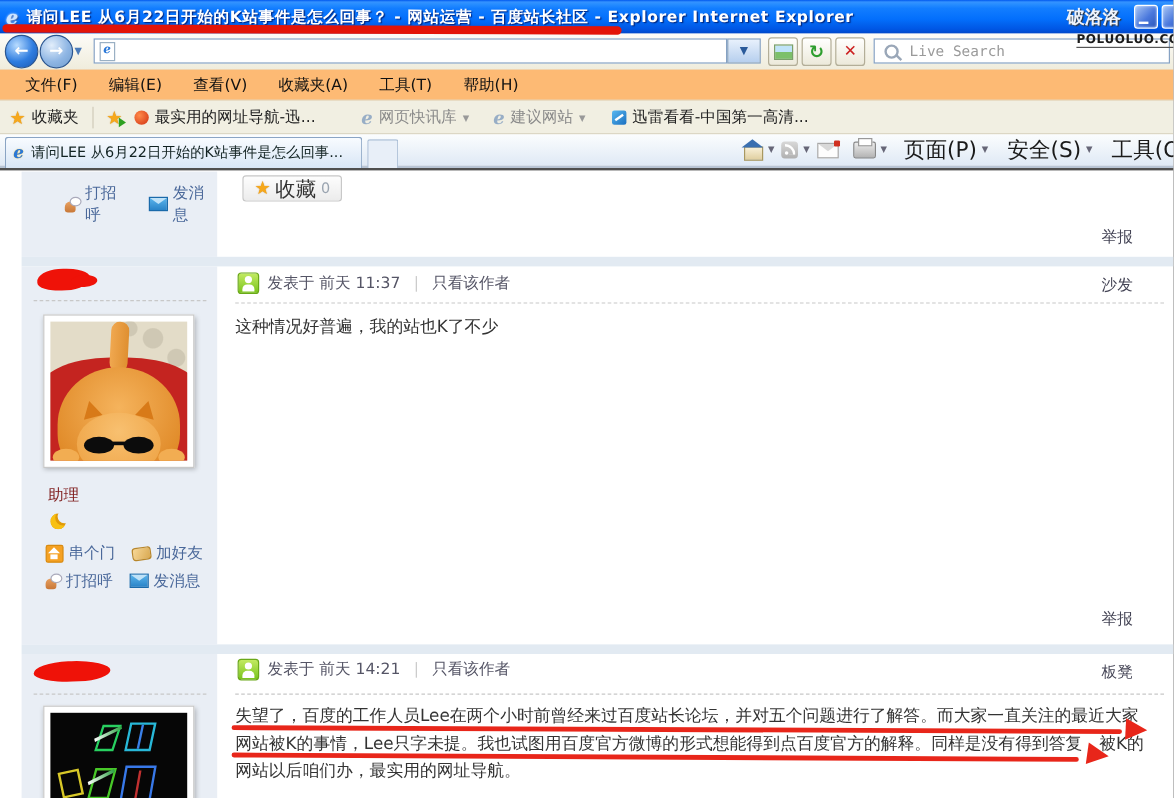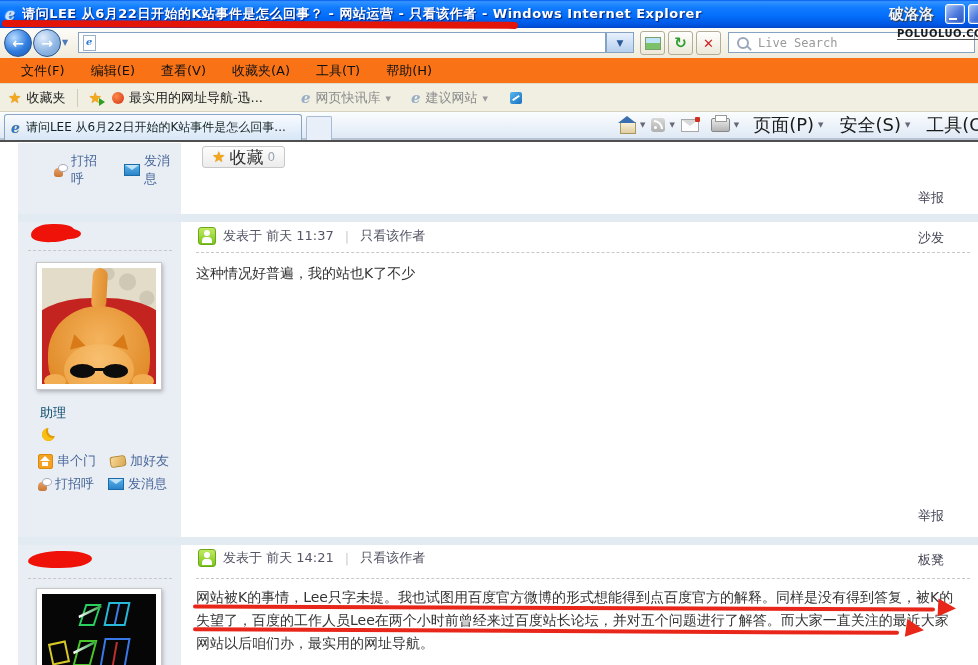--- a/index.html
+++ b/index.html
@@ -63,21 +63,21 @@
   .searchbox{position:absolute;left:728px;top:4px;width:247px;height:21px;background:#fff;
     border:1px solid #86a2c3;display:flex;align-items:center;box-sizing:border-box;}
   .mag{width:8px;height:8px;border:2px solid #9aa7b8;border-radius:50%;position:relative;margin:0 7px 0 8px;flex:none;}
   .mag::after{content:'';position:absolute;width:6px;height:2px;background:#9aa7b8;transform:rotate(45deg);right:-5px;bottom:-2px;}
   .search-input{border:0;outline:0;flex:1;font:12px "DejaVu Sans Mono",monospace;color:#555;background:transparent;}
   .search-input::placeholder{color:#9a9a9a;}
   .wm-toolbar{position:absolute;left:897px;top:0px;font:bold 10px "DejaVu Sans",sans-serif;color:#1c1c1c;
     letter-spacing:.5px;border-bottom:1px solid #555;z-index:5;}
 
   
-  .menubar{position:absolute;left:0;top:58px;width:978px;height:26px;background:#f97316;
+  .menubar{position:absolute;left:0;top:58px;width:978px;height:26px;background:#fdba74;
     border-bottom:1px solid #e2ddc9;display:flex;align-items:center;padding-left:8px;box-sizing:border-box;}
   .menu-item{font-size:13px;color:#111;padding:3px 13px;}
 
   
   .favbar{position:absolute;left:0;top:84px;width:978px;height:28px;background:#f1efe2;
     border-bottom:1px solid #d6d2be;display:flex;align-items:center;box-sizing:border-box;font-size:13px;}
   .star{color:#f6a81c;font-size:15px;text-shadow:0 0 1px #c07c10;}
   .fav-label{margin-left:5px;color:#222;}
   .vsep{width:1px;height:18px;background:#cfcbb8;margin:0 10px 0 12px;}
   .addstar{position:relative;color:#f6a81c;font-size:15px;text-shadow:0 0 1px #c07c10;}
@@ -158,21 +158,21 @@
   .report{position:absolute;font-size:13px;color:#445;}
   .floor{position:absolute;font-size:13px;color:#445;}
   .phead{position:absolute;display:flex;align-items:center;font-size:13px;color:#556;}
   .au-ic{width:16px;height:16px;border-radius:3px;border:1px solid #6aa818;
     background:linear-gradient(#c2ea62,#7ac41c);position:relative;flex:none;}
   .au-ic::before{content:'';position:absolute;left:5px;top:2px;width:6px;height:6px;border-radius:50%;background:#fff;}
   .au-ic::after{content:'';position:absolute;left:3px;bottom:1px;width:10px;height:6px;border-radius:4px 4px 0 0;background:#fff;}
   .phead .t{margin-left:7px;}
   .phead .sep{color:#ccc;margin:0 11px;}
   .pbody{position:absolute;font-size:14px;color:#333;line-height:23px;white-space:nowrap;}
-  .rank{position:absolute;left:40px;top:404px;font-size:13px;color:#0c4a6e;}
+  .rank{position:absolute;left:40px;top:404px;font-size:13px;color:#7f1d1d;}
 
   
   .avatar-frame{position:absolute;background:#fff;border:1px solid #c8c8c8;box-shadow:1px 2px 4px rgba(0,0,0,.25);padding:5px;}
   .af1{left:36px;top:262px;width:114px;height:116px;}
   .gf{position:relative;width:114px;height:116px;overflow:hidden;
     background:radial-gradient(circle at 75% 12%,#cfc8b4 8px,transparent 9px),
                radial-gradient(circle at 92% 26%,#cfc8b4 7px,transparent 8px),
                radial-gradient(circle at 58% 5%,#cfc8b4 6px,transparent 7px),#e3dcc8;}
   .gf-couch{position:absolute;left:-12px;right:-12px;top:30px;bottom:0;background:#c42420;
     border-radius:45% 45% 0 0/35% 35% 0 0;}
@@ -207,21 +207,21 @@
   .n1::before,.n4::before{content:'';position:absolute;left:-6px;top:4px;width:22px;height:3px;
     background:linear-gradient(90deg,#fff,#2aa040);transform:rotate(-30deg);}
 </style>
 </head>
 <body>
 
 <div class="screen">
 
   <div class="titlebar">
     <span class="ie-logo">e</span>
-    <span class="title-text">请问LEE 从6月22日开始的K站事件是怎么回事？ - 网站运营 - 只看该作者 - Windows Internet Explorer</span>
+    <span class="title-text">请问LEE 从6月22日开始的K站事件是怎么回事？ - 网站运营 - 百度站长社区 - Explorer Internet Explorer</span>
     <span class="wm-title">破洛洛</span>
     <span class="winbtn min"></span>
     <span class="winbtn part"></span>
   </div>
   <div class="red-line1"></div>
 
   <div class="navbar">
     <span class="navbtn back">←</span>
     <span class="navbtn fwd">→</span>
     <span class="navcaret">▼</span>
@@ -261,20 +261,21 @@
     <span class="addstar">★</span>
     <span class="site-ic1"></span>
     <span class="fav-item">最实用的网址导航-迅...</span>
     <span class="e-gray">e</span>
     <span class="fav-dis">网页快讯库</span>
     <span class="tinycaret">▼</span>
     <span class="e-gray" style="margin-left:20px">e</span>
     <span class="fav-dis">建议网站</span>
     <span class="tinycaret">▼</span>
     <span class="site-ic2"></span>
+    <span class="fav-item">迅雷看看-中国第一高清...</span>
   </div>
 
   <div class="tabrow">
     <div class="tab-active">
       <span class="tab-e">e</span>
       <span class="tab-title">请问LEE 从6月22日开始的K站事件是怎么回事...</span>
     </div>
     <div class="tab-stub"></div>
     <div class="cmds">
       <span class="home-ic"></span>
@@ -383,22 +384,22 @@
 
   <div class="phead" style="left:198px;top:549px;text-align:center;">
     <span class="au-ic"></span>
     <span class="t">发表于 前天 14:21</span>
     <span class="sep">|</span>
     <span>只看该作者</span>
   </div>
   <span class="floor" style="left:918px;top:551px;">板凳</span>
   <div class="dash" style="left:196px;top:578px;width:774px;"></div>
   <div class="pbody" style="left:196px;top:586px;">
+    <div>失望了，百度的工作人员Lee在两个小时前曾经来过百度站长论坛，并对五个问题进行了解答。而大家一直关注的最近大家</div>
     <div>网站被K的事情，Lee只字未提。我也试图用百度官方微博的形式想能得到点百度官方的解释。同样是没有得到答复，被K的</div>
-    <div>失望了，百度的工作人员Lee在两个小时前曾经来过百度站长论坛，并对五个问题进行了解答。而大家一直关注的最近大家</div>
     <div>网站以后咱们办，最实用的网址导航。</div>
   </div>
 
   <div class="scrib scrib1"></div>
   <div class="scrib scrib2"></div>
   <div class="rl rl1"></div>
   <div class="rl rl2"></div>
   <div class="rarrow ra1"></div>
   <div class="rarrow ra2"></div>
 

